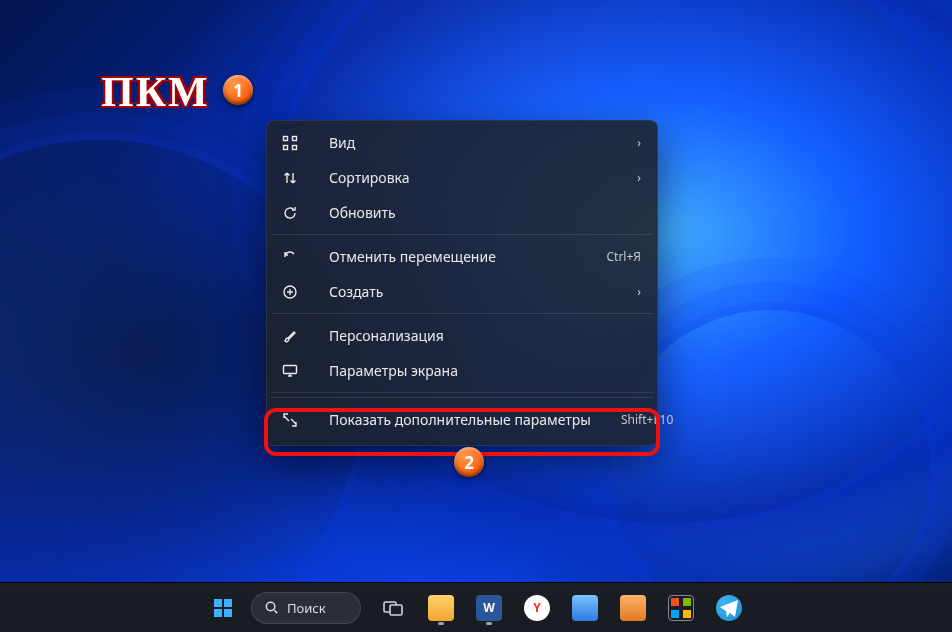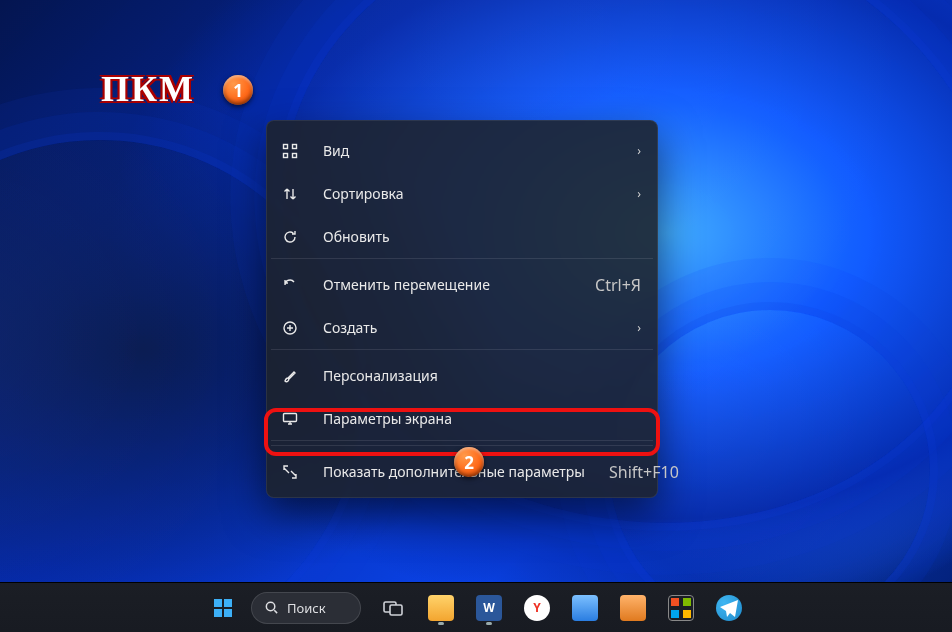--- a/index.html
+++ b/index.html
@@ -23,21 +23,21 @@
     box-shadow: 0 0 0 8px rgba(20,60,200,.15), 0 0 0 28px rgba(20,60,200,.12), 0 0 0 52px rgba(20,60,200,.10);
   }
   .swirl1 { width: 520px; height: 520px; left: -160px; top: 140px; transform: rotate(-18deg); }
   .swirl2 { width: 720px; height: 600px; left: 280px; top: -80px; transform: rotate(12deg); }
   .swirl3 { width: 320px; height: 320px; left: 610px; top: 310px; }
 
   
   .anno-text {
     position: absolute; left: 101px; top: 68px;
     font-family: Georgia, "Times New Roman", serif;
-    font-weight: 700; font-size: 36px; letter-spacing: 2px;
+    font-weight: 700; font-size: 42px; letter-spacing: 2px;
     color: #ffffff;
     text-shadow:
       -2px -2px 0 #a00, 2px -2px 0 #a00, -2px 2px 0 #a00, 2px 2px 0 #a00,
       0 0 2px #600;
   }
 
   
   .badge {
     position: absolute; width: 30px; height: 30px; border-radius: 50%;
     background: radial-gradient(circle at 35% 30%, #ff9a4a, #ff6a1a 55%, #d94500 100%);
@@ -65,26 +65,26 @@
     border-radius: 8px;
     padding: 4px 0 8px;
     box-shadow: 0 16px 40px rgba(0,0,0,.55);
     color: #e9e9e9;
     font-size: 14px;
     backdrop-filter: blur(2px);
   }
   .ctx-item {
     display: flex; align-items: center;
     height: 35px; padding: 0 16px 0 14px;
-    gap: 24px; cursor: default; margin-top: 8px;
+    gap: 30px; cursor: default;
   }
   .ctx-item .icon-slot { width: 18px; height: 18px; flex: 0 0 18px; display:flex; align-items:center; justify-content:center; }
   .ctx-item .icon-slot svg { width: 16px; height: 16px; stroke: #e9e9e9; stroke-width: 1.4; fill: none; }
   .ctx-item .lbl { flex: 1 1 auto; white-space: nowrap; }
-  .ctx-item .shortcut { color: #c6c6c6; font-size: 16px; }
+  .ctx-item .shortcut { color: #c6c6c6; font-size: 12px; }
   .ctx-item .chev { color: #d0d0d0; font-size: 12px; margin-left: auto; }
   .ctx-sep { height: 1px; margin: 4px 4px; background: rgba(255,255,255,.10); }
 
   
   .taskbar {
     position: absolute; left: 0; right: 0; bottom: 0; height: 50px;
     background: linear-gradient(#1b1e25, #181b22);
     display: flex; align-items: center; justify-content: center; gap: 8px;
     border-top: 1px solid #000;
   }

